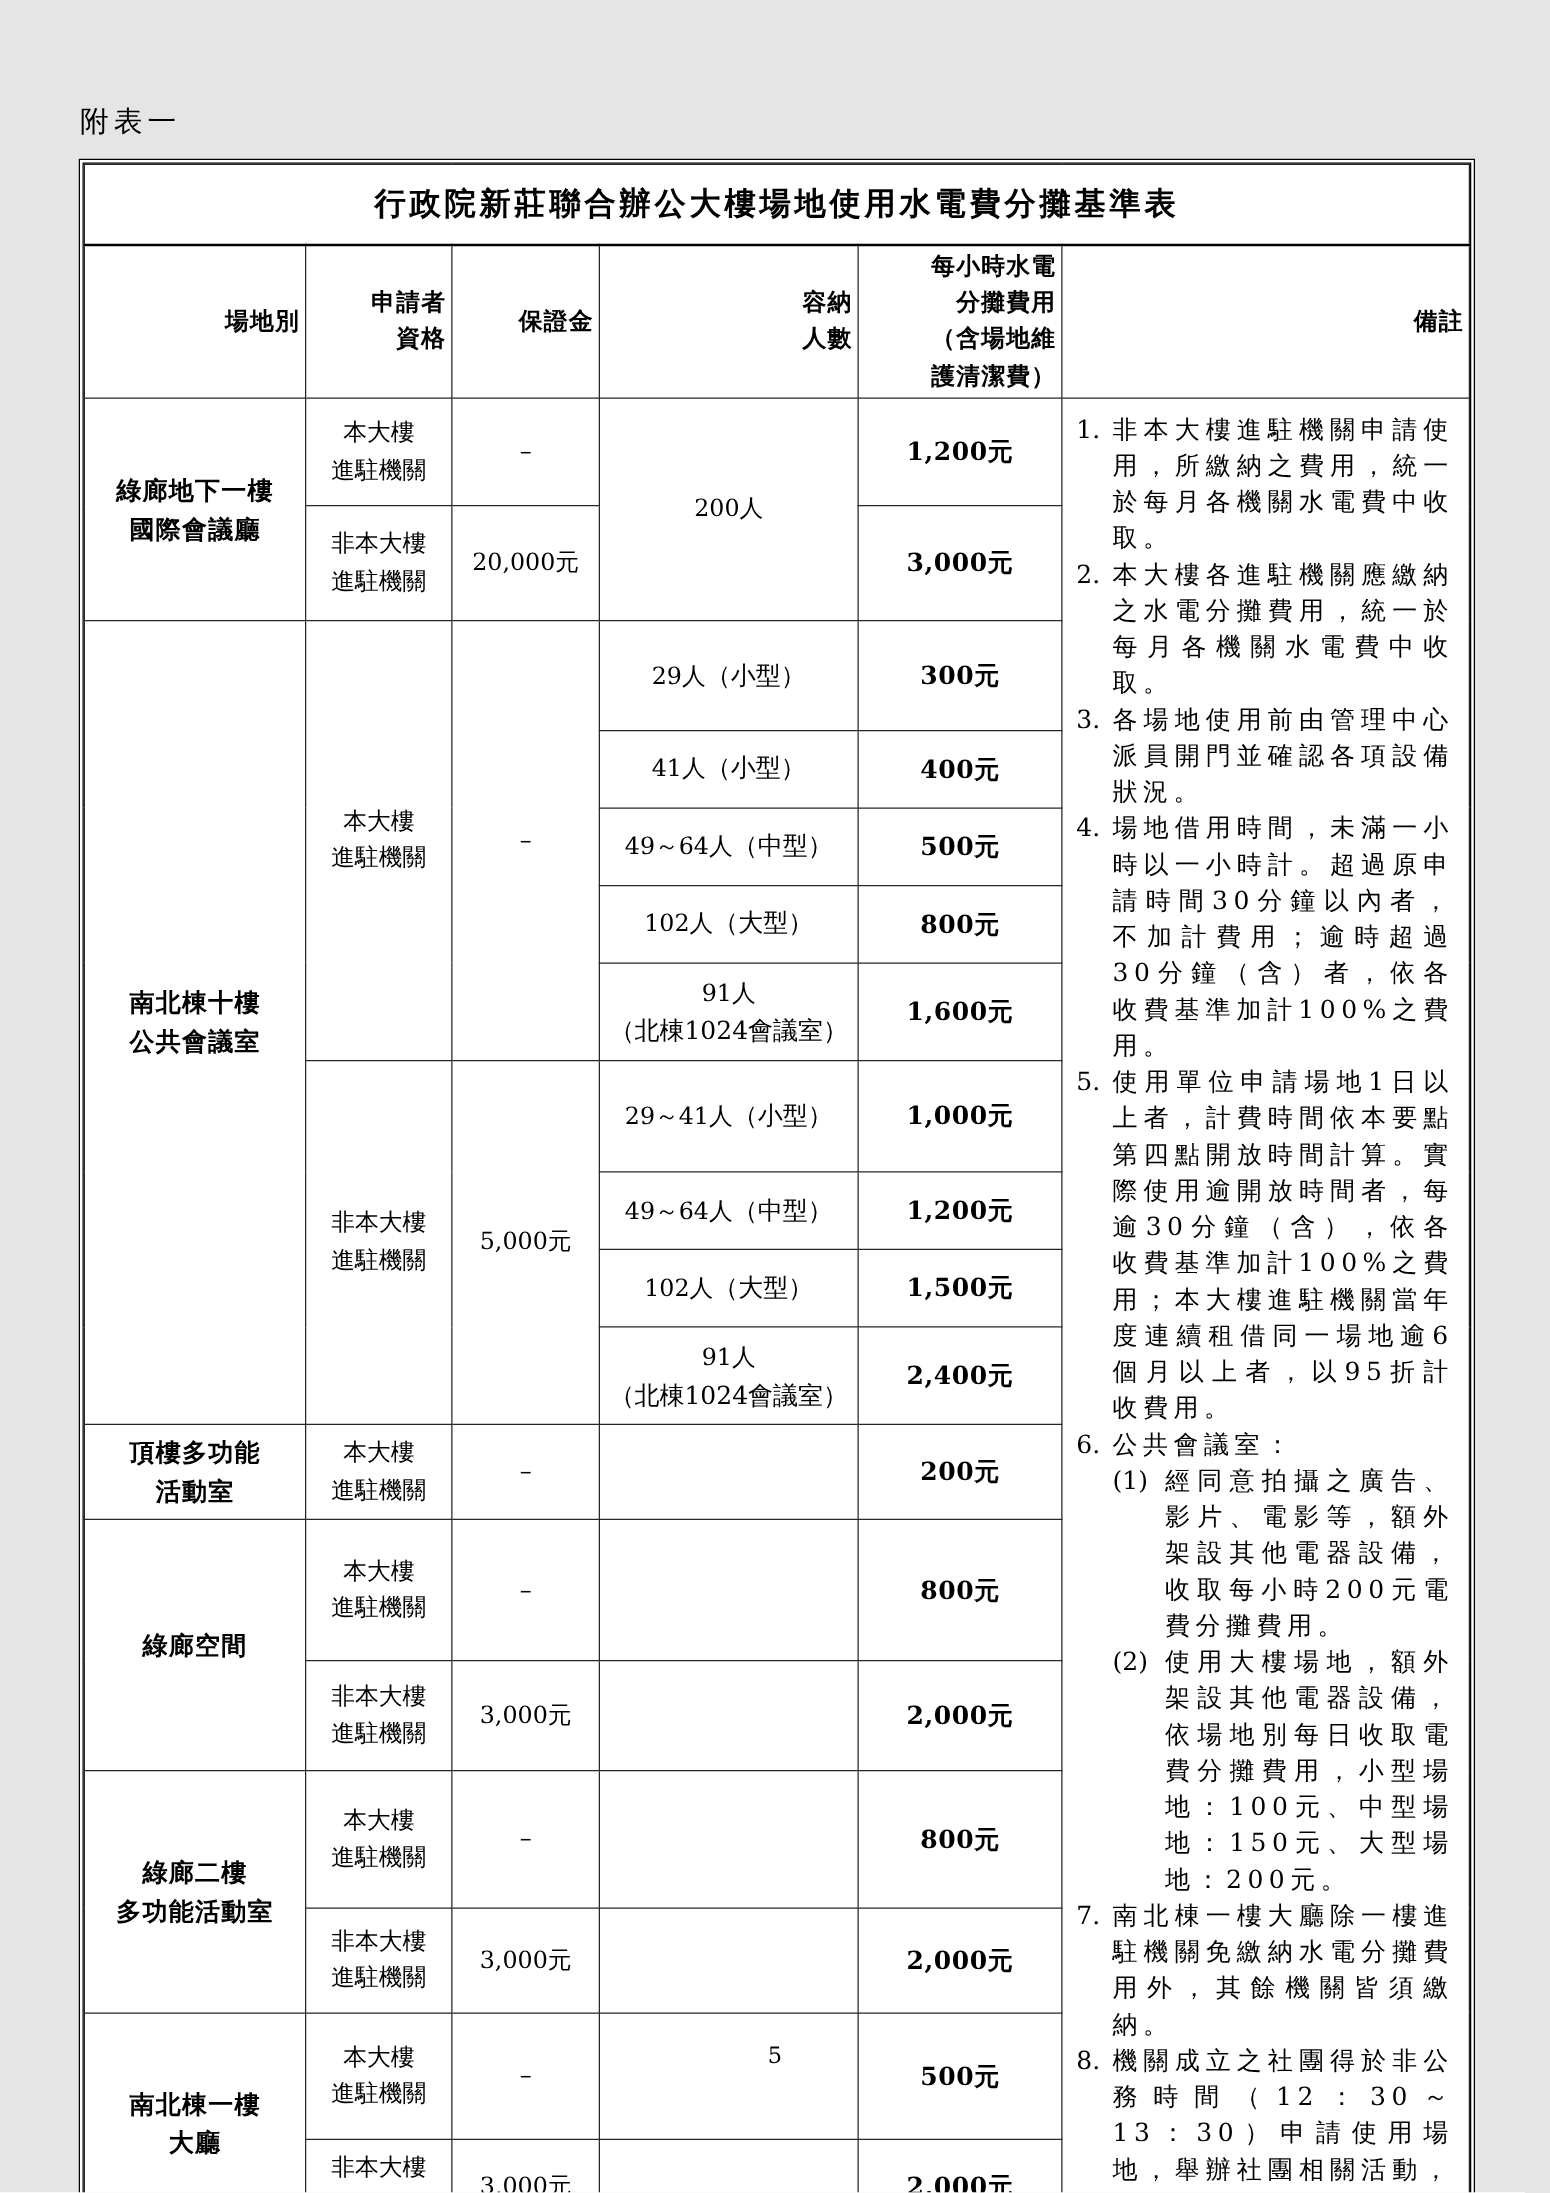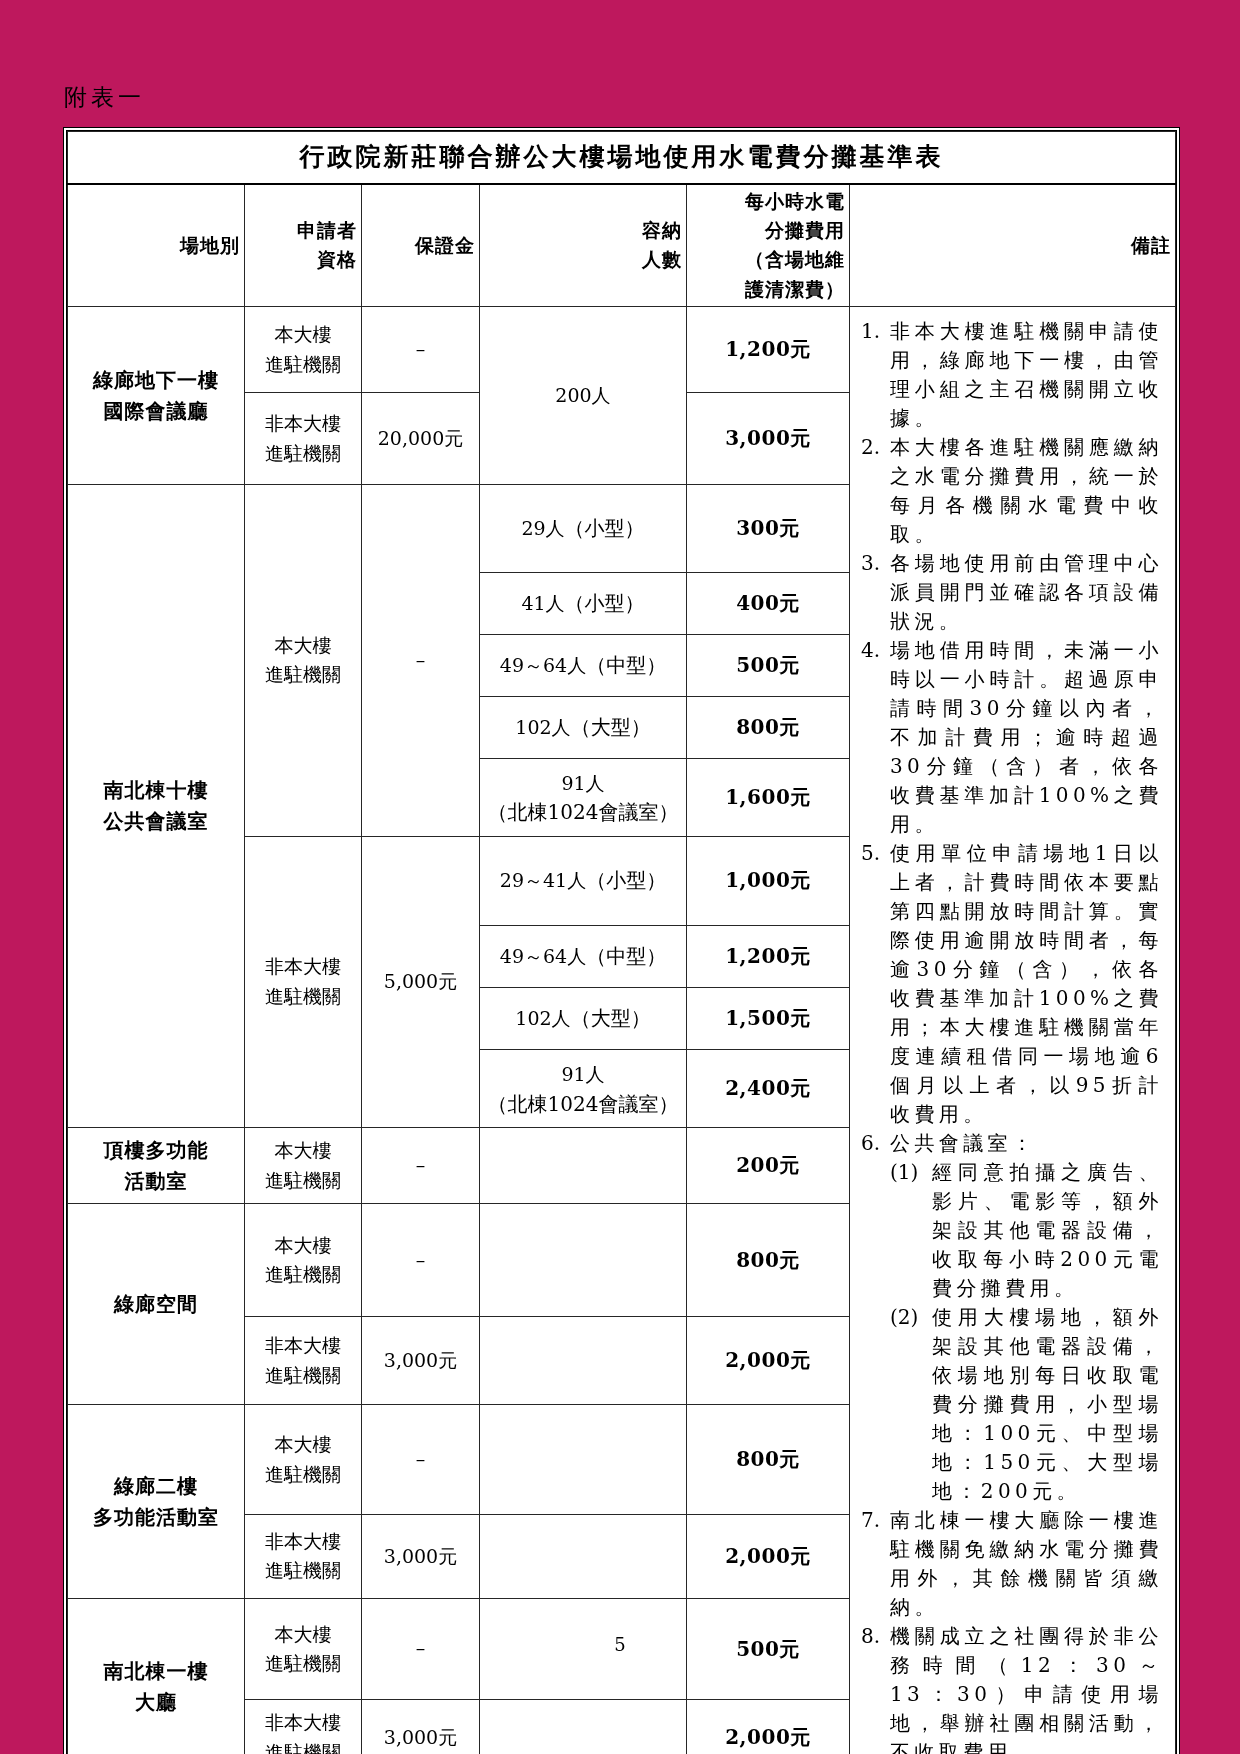--- a/index.html
+++ b/index.html
@@ -1,19 +1,19 @@
 <!DOCTYPE html>
 <html><head>
 <meta charset="utf-8">
 <style>
   html,body { margin:0; padding:0; background:#fff; }
   .page {
     position:relative;
     width:1240px; height:1754px;
-    background:#be185d;
+    background:#e5e5e5;
     color:#000;
     font-family:"DejaVu Serif","Liberation Serif",serif;
     overflow:hidden;
   }
   .caption {
     position:absolute; left:64px; top:82px;
     font-size:23px; letter-spacing:4px;
   }
   .table-wrap {
     position:absolute; left:63px; top:127px; width:1117px;
@@ -67,21 +67,21 @@
       <colgroup>
         <col style="width:177px">
           <col style="width:117px">
           <col style="width:118px">
         <col style="width:207px">
           <col style="width:163px">
           <col>
       </colgroup>
 
       <tbody>
-          <tr style="height:52px">
+          <tr style="height:64px">
         <td colspan="6" class="title-cell">行政院新莊聯合辦公大樓場地使用水電費分攤基準表</td>
       </tr>
 
       <tr style="height:112px">
         <th>場地別</th>
         <th>申請者
 資格</th>
         <th>保證金</th>
         <th>容納
 人數</th>
@@ -95,21 +95,21 @@
       <tr style="height:86px">
         <td class="venue" rowspan="2">綠廊地下一樓
 國際會議廳</td>
         <td>本大樓
 進駐機關</td>
         <td>–</td>
         <td class="cap" rowspan="2"><span>200人</span></td>
         <td class="fee">1,200元</td>
         <td class="remarks-cell" rowspan="18">
           <div class="remarks">
-            <div class="ritem"><span class="rnum">1.</span><span>非本大樓進駐機關申請使用，綠廊地下一樓，由管理小組之主召機關開立收據。</span></div>
+            <div class="ritem"><span class="rnum">1.</span><span>非本大樓進駐機關申請使用，所繳納之費用，統一於每月各機關水電費中收取。</span></div>
             <div class="ritem"><span class="rnum">2.</span><span>本大樓各進駐機關應繳納之水電分攤費用，統一於每月各機關水電費中收取。</span></div>
             <div class="ritem"><span class="rnum">3.</span><span>各場地使用前由管理中心派員開門並確認各項設備狀況。</span></div>
             <div class="ritem"><span class="rnum">4.</span><span>場地借用時間，未滿一小時以一小時計。超過原申請時間30分鐘以內者，不加計費用；逾時超過30分鐘（含）者，依各收費基準加計100%之費用。</span></div>
             <div class="ritem"><span class="rnum">5.</span><span>使用單位申請場地1日以上者，計費時間依本要點第四點開放時間計算。實際使用逾開放時間者，每逾30分鐘（含），依各收費基準加計100%之費用；本大樓進駐機關當年度連續租借同一場地逾6個月以上者，以95折計收費用。</span></div>
             <div class="ritem"><span class="rnum">6.</span><span>公共會議室：</span>
               <div class="rsub"><span class="rsubnum">(1)</span><span>經同意拍攝之廣告、影片、電影等，額外架設其他電器設備，收取每小時200元電費分攤費用。</span></div>
               <div class="rsub"><span class="rsubnum">(2)</span><span>使用大樓場地，額外架設其他電器設備，依場地別每日收取電費分攤費用，小型場地：100元、中型場地：150元、大型場地：200元。</span></div>
             </div>
             <div class="ritem"><span class="rnum">7.</span><span>南北棟一樓大廳除一樓進駐機關免繳納水電分攤費用外，其餘機關皆須繳納。</span></div>
             <div class="ritem"><span class="rnum">8.</span><span>機關成立之社團得於非公務時間（12：30～13：30）申請使用場地，舉辦社團相關活動，不收取費用。</span></div>

